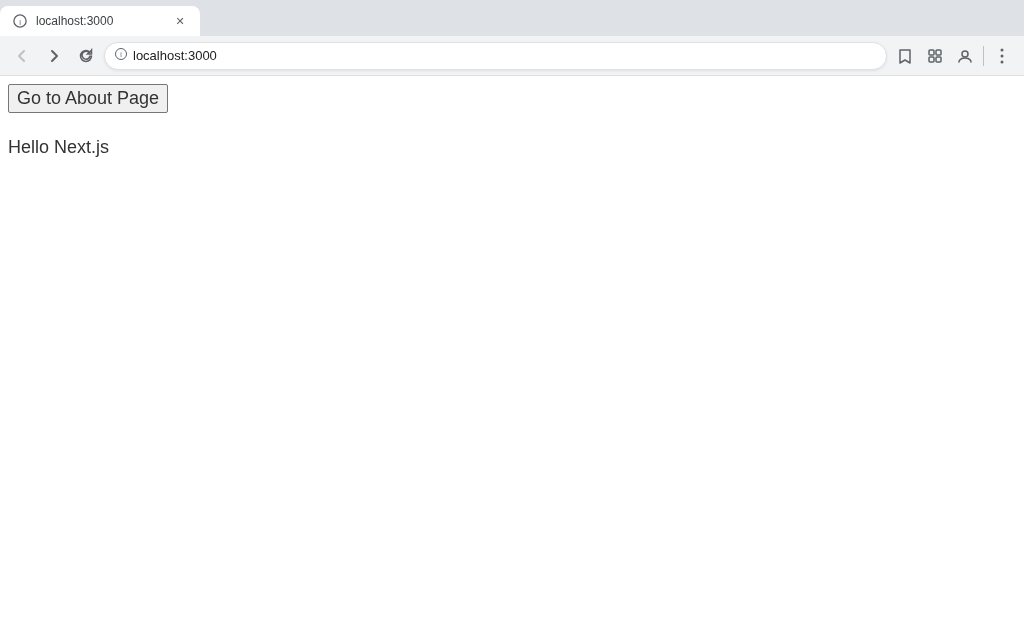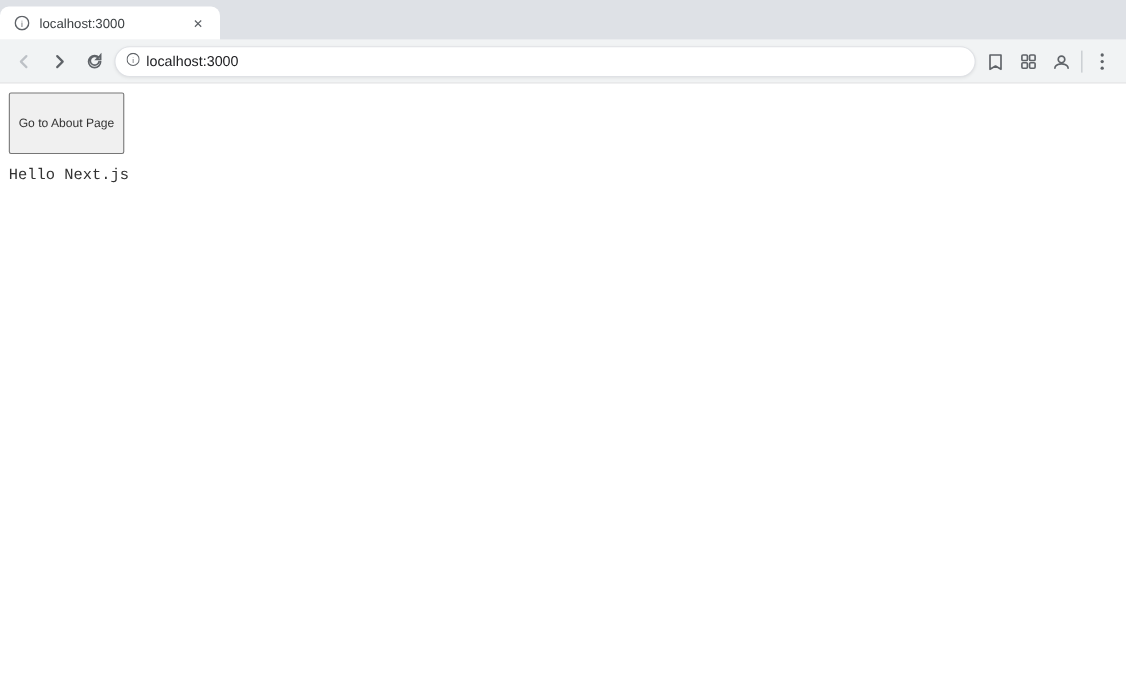--- a/index.html
+++ b/index.html
@@ -165,35 +165,35 @@
     
     .page-content {
       flex: 1;
       background: #fff;
       padding: 8px;
       overflow: auto;
     }
 
     .go-to-about-btn {
       display: inline-block;
-      padding: 21px 8px;
+      padding: 3px 8px;
       border: 1px solid #767676;
       background: #f0f0f0;
-      font-size: 11px;
+      font-size: 18px;
       color: #333;
       cursor: pointer;
       border-radius: 2px;
       font-family: Arial, sans-serif;
-      margin-bottom: 8px;
+      margin-bottom: 20px;
     }
 
     .page-heading {
-      font-size: 14px;
+      font-size: 18px;
       color: #333;
-      font-family: Liberation Mono, monospace;
+      font-family: Liberation Sans, sans-serif;
       font-weight: normal;
       margin-top: 4px;
     }
   </style>
 </head>
 <body>
 
 <div class="browser-chrome">
 
   <div class="tab-bar">

